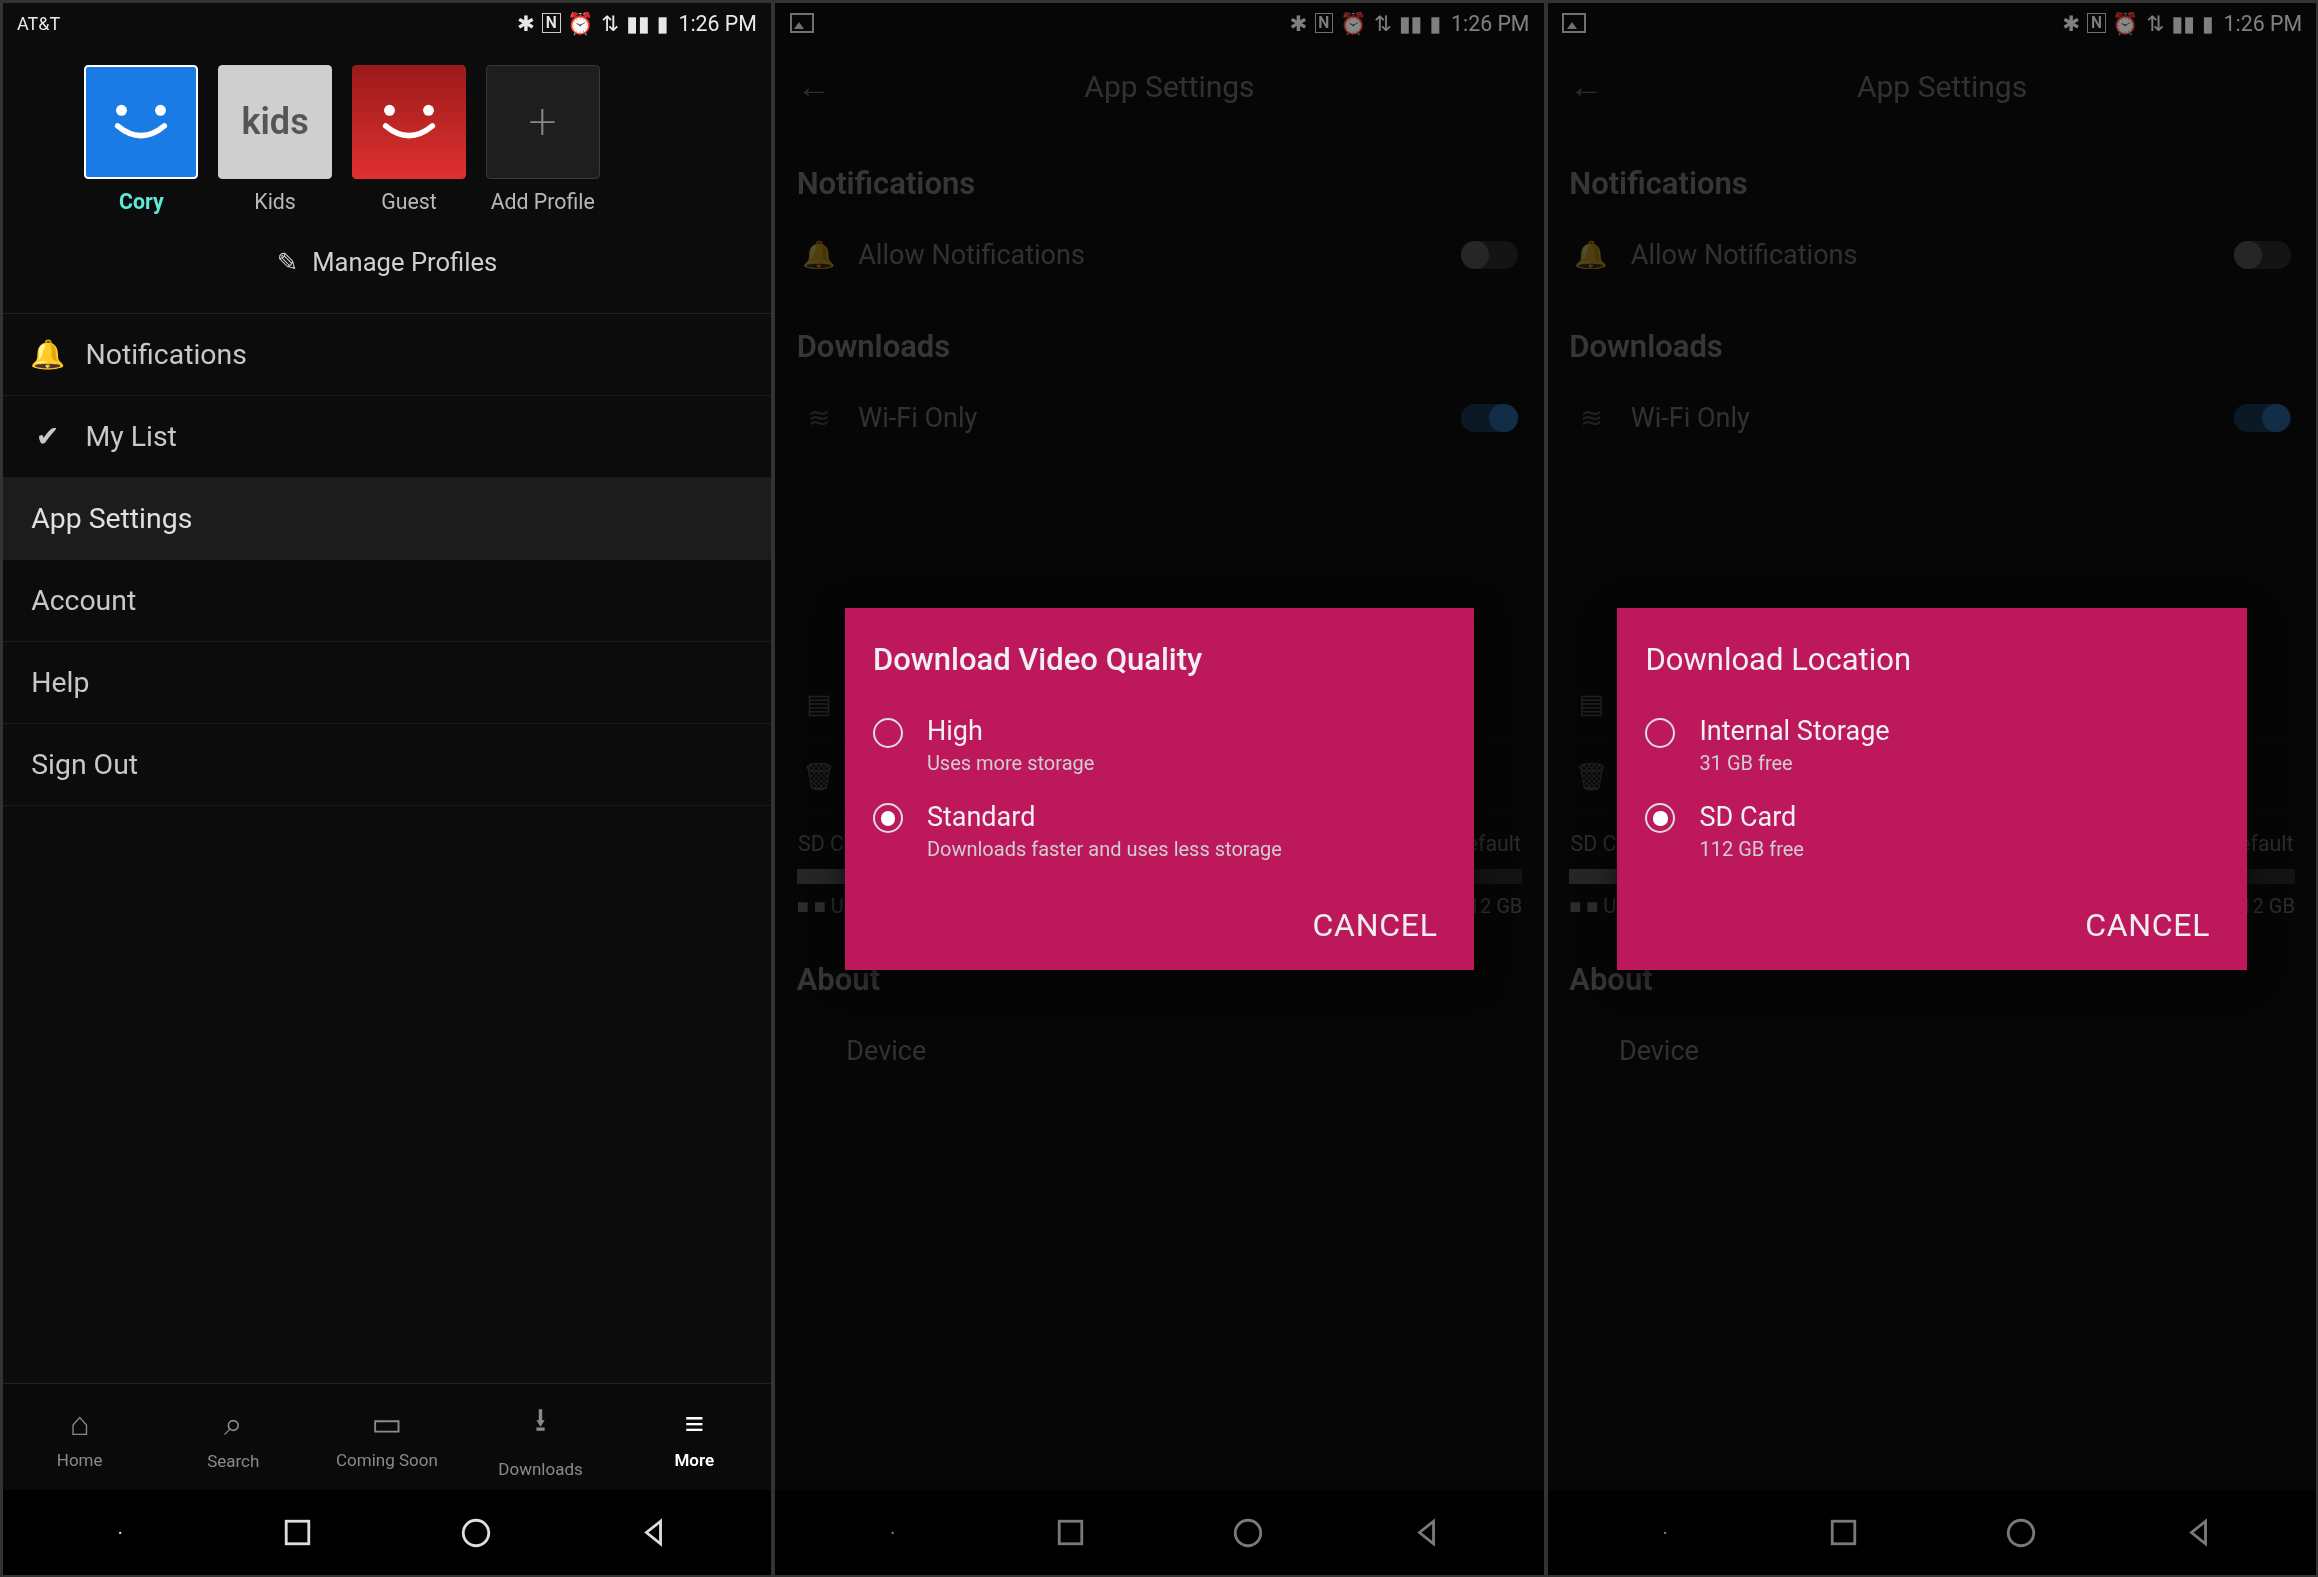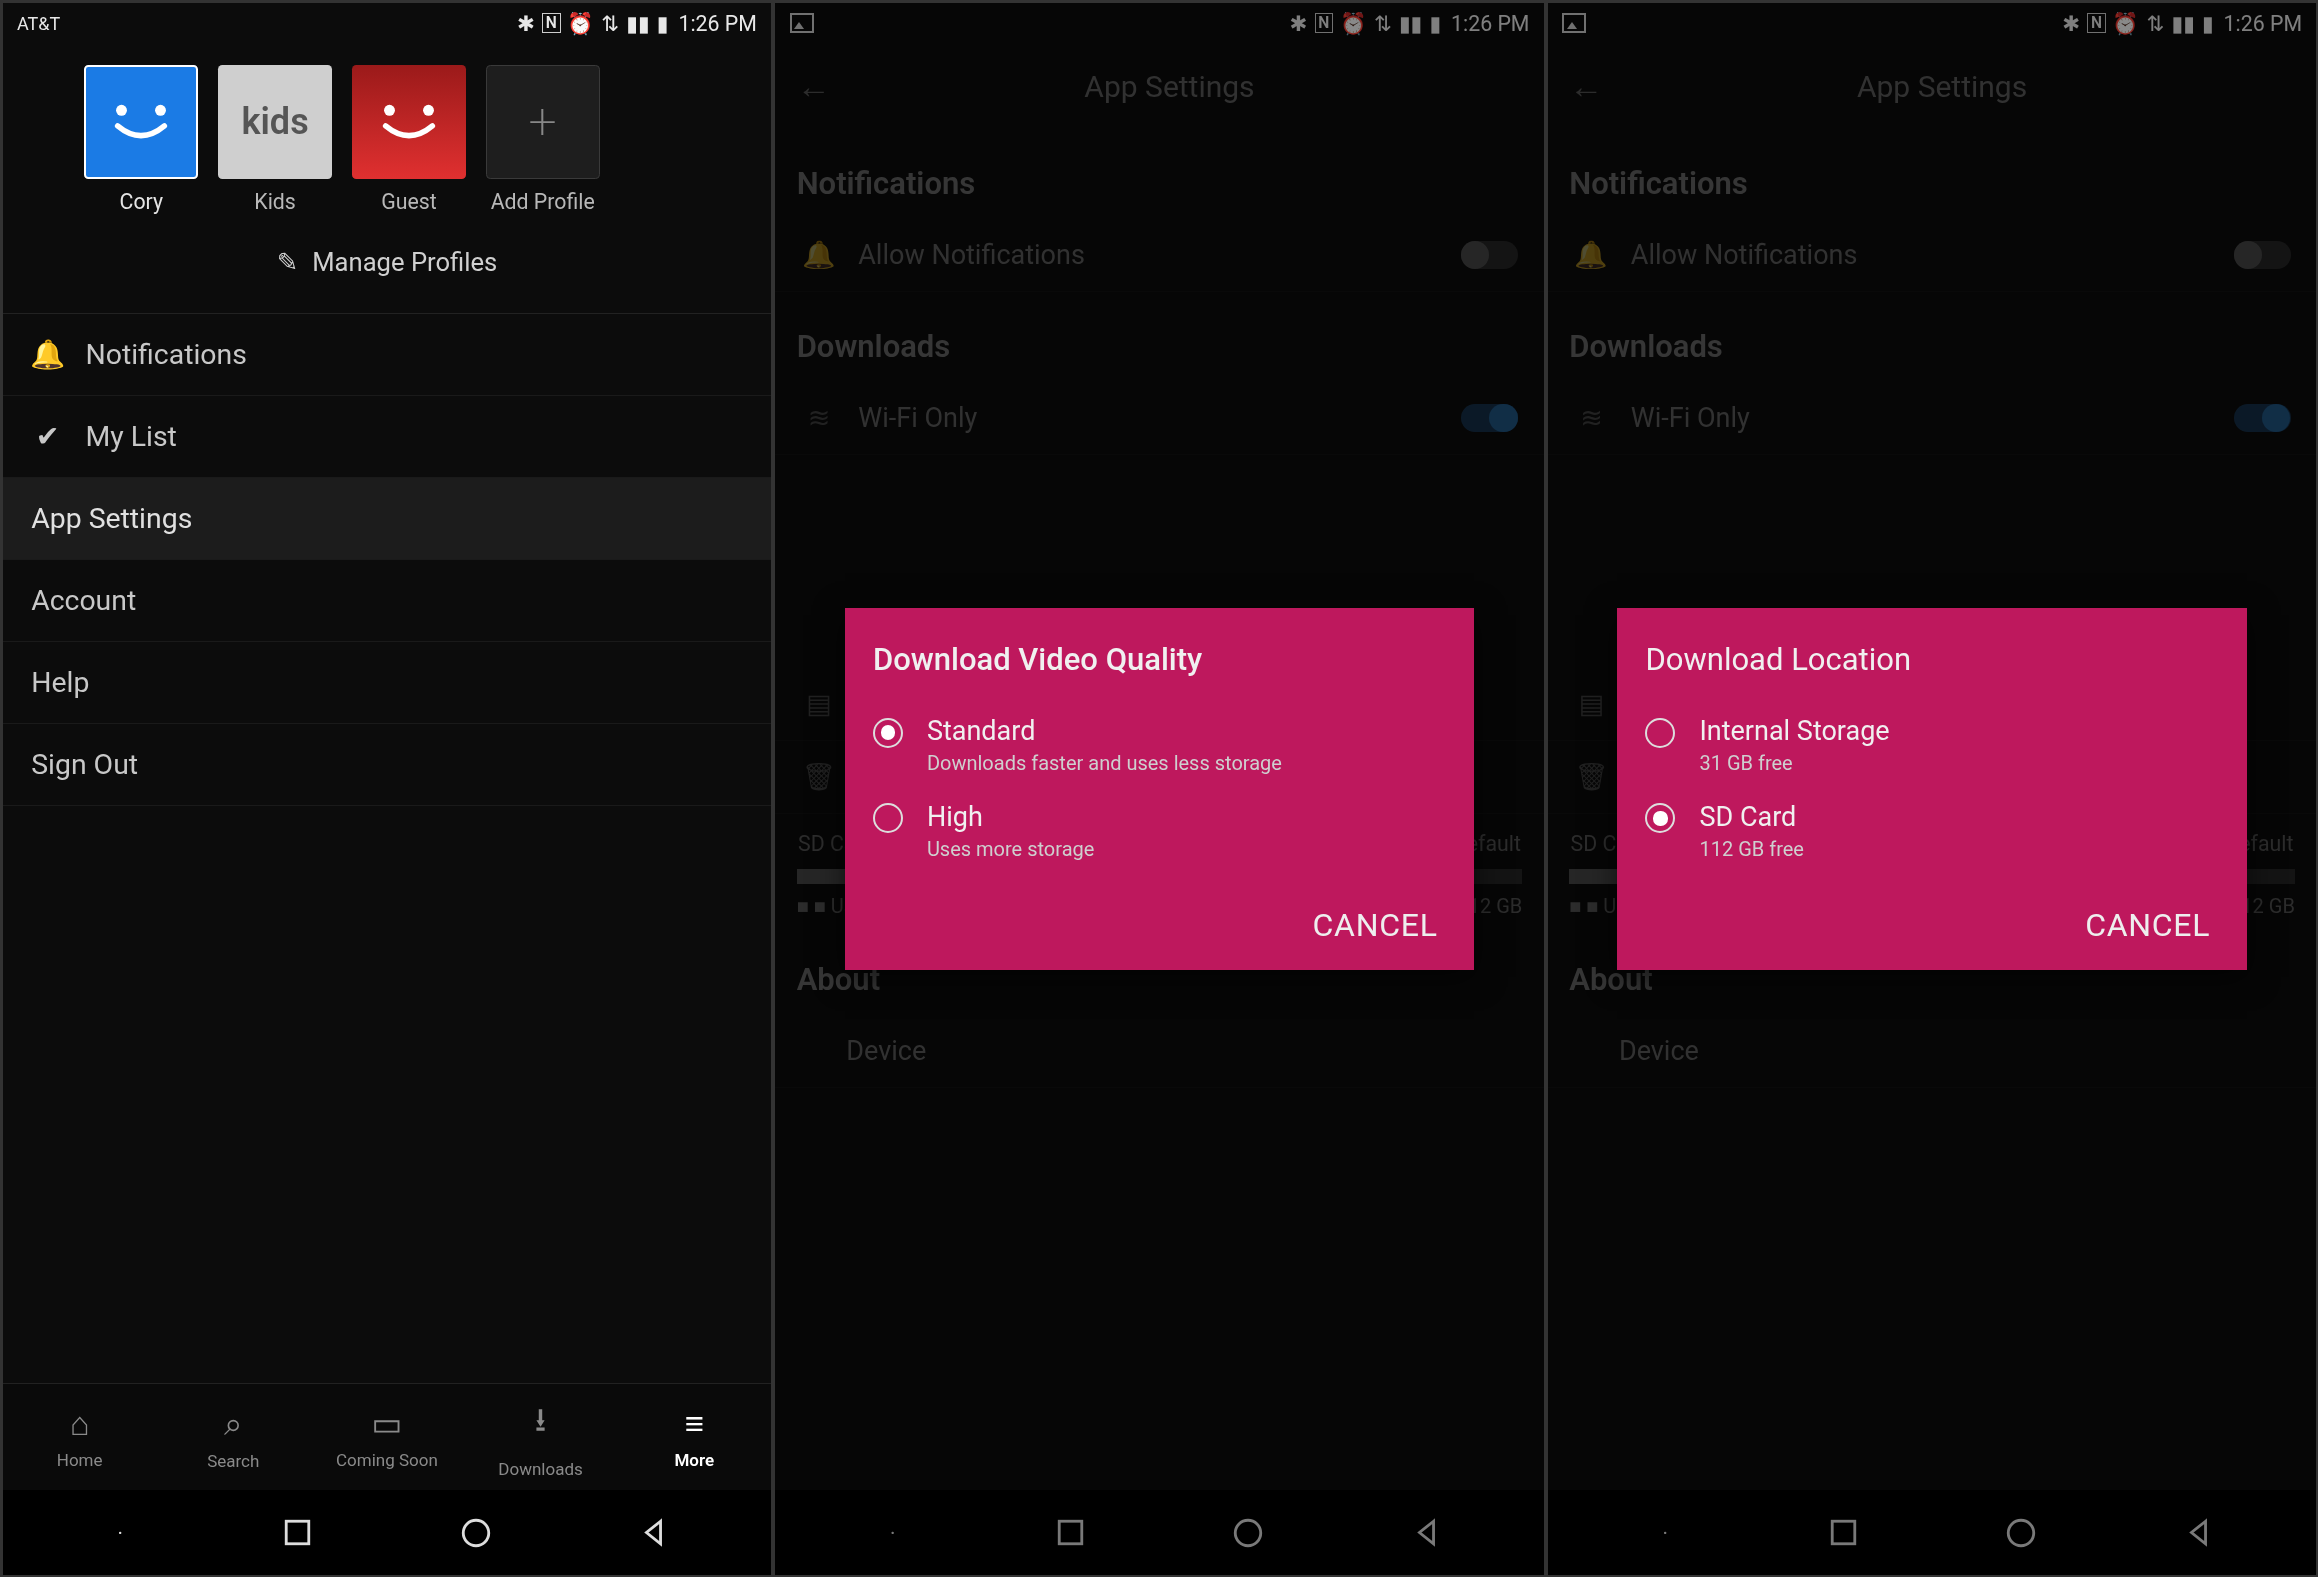--- a/index.html
+++ b/index.html
@@ -58,21 +58,21 @@
     font-size: 43px;
     border-radius: 4.3px;
   }
   .profile-avatar.selected { border: 2.8px solid #fff; }
   .avatar-blue { background: #1b7be5; }
   .avatar-red { background: linear-gradient(#9b1a1a, #e03030); }
   .avatar-kids { background: #cfcfcf; color:#555; font-weight:600; font-size:36px; }
   .avatar-add { background: #1e1e1e; border:0.7px solid #3a3a3a; color:#888; font-size:50px; font-weight:200; }
   .smile-svg { width: 78px; height: 50px; }
   .profile-label { font-size: 21.3px; color:#b8b8b8; }
-  .profile-label.active { color:#e5e5e5; font-weight:400; }
+  .profile-label.active { color:#5eead4; font-weight:700; }
   .manage-profiles {
     display:flex; align-items:center; justify-content:center; gap:14.2px;
     padding: 25.6px 0 36px; font-size:25.6px; color:#d0d0d0;
   }
   .menu-list { border-top:0.7px solid #222; }
   .menu-item {
     display:flex; align-items:center; gap:21.3px;
     padding: 24px 28.4px; font-size:28.4px; color:#c8c8c8;
     border-bottom:0.7px solid #1a1a1a;
   }
@@ -334,31 +334,31 @@
     <div class="section-head">About</div>
     <div class="setting-row" style="padding-left:71px;">
       <span>Device</span>
     </div>
   </div>
 
   <div class="overlay">
     <div class="dialog">
       <div class="dialog-title">Download Video Quality</div>
       <div class="radio-row">
+        <div class="radio"></div>
+        <div>
+          <div class="radio-label">High</div>
+          <div class="radio-sub">Uses more storage</div>
+        </div>
+      </div>
+      <div class="radio-row">
         <div class="radio checked"></div>
         <div>
           <div class="radio-label">Standard</div>
           <div class="radio-sub">Downloads faster and uses less storage</div>
-        </div>
-      </div>
-      <div class="radio-row">
-        <div class="radio"></div>
-        <div>
-          <div class="radio-label">High</div>
-          <div class="radio-sub">Uses more storage</div>
         </div>
       </div>
       <div class="dialog-actions">
         <div class="dialog-btn">CANCEL</div>
       </div>
     </div>
   </div>
 
   <div class="sys-nav">
     <div class="sys-btn">•</div>

